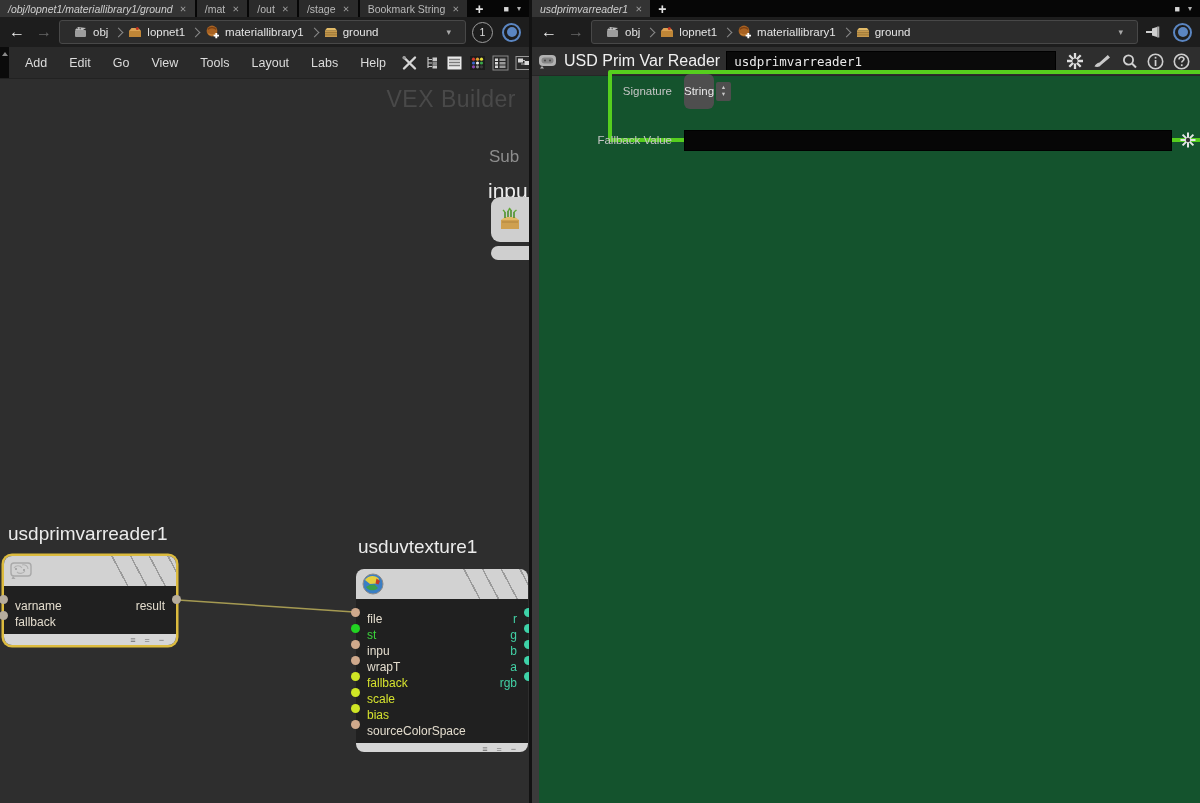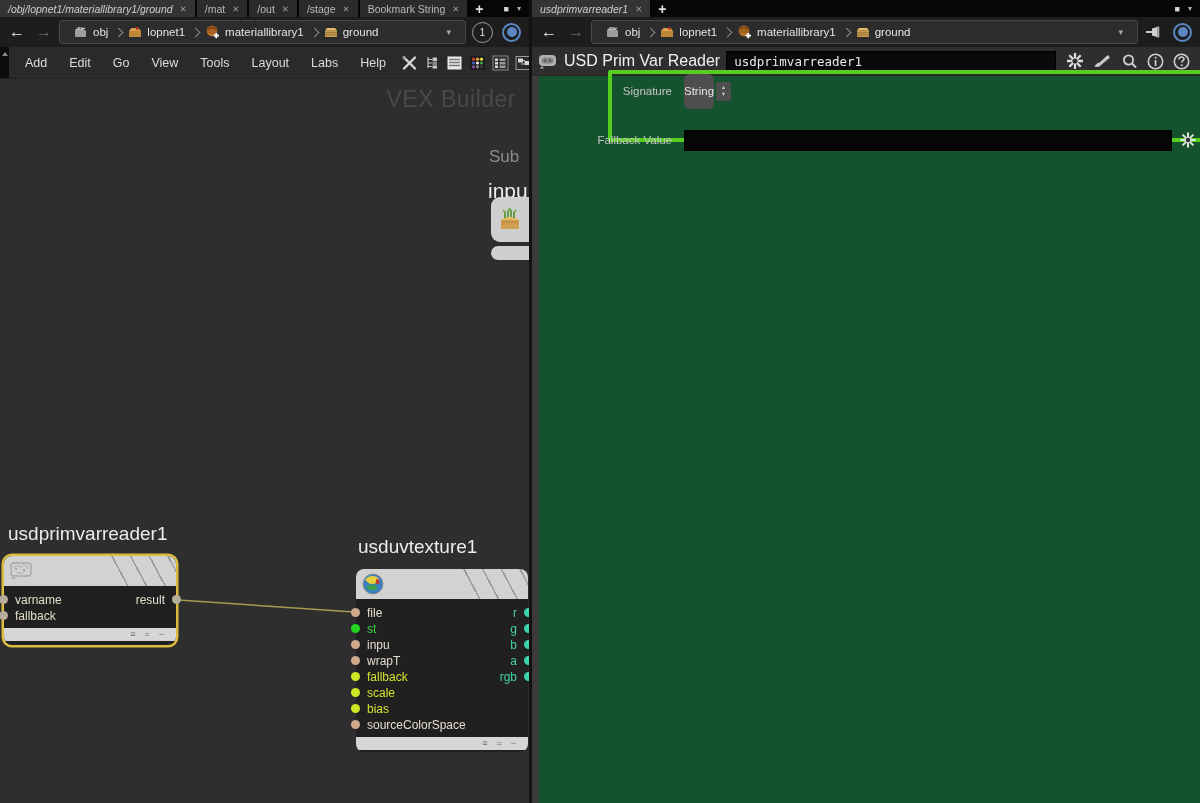--- a/index.html
+++ b/index.html
@@ -45,21 +45,21 @@
   .network{position:absolute;left:0;top:79px;width:529px;height:724px;background:#2e2e2e;overflow:hidden}
   .watermark{position:absolute;right:13px;top:7px;font-size:23px;font-weight:normal;color:#494949;letter-spacing:.5px}
 
   .node-title{position:absolute;font-size:19px;color:#ebebeb;white-space:nowrap}
   .nwrap{position:absolute}
   .nchrome{position:absolute;inset:0;border-radius:8px;overflow:hidden;background:#202020}
   .nchrome.selected{box-shadow:0 0 0 2.5px #dcbb3e}
   .nheader{height:30px;background:#d2d2d2;position:relative;display:flex;align-items:center;padding-left:5px}
   .nstripes{position:absolute;right:0;top:0;bottom:0;width:66px;
             background:repeating-linear-gradient(62deg,transparent 0 15px,#9b9b9b 15px 16.5px)}
-  .nbody{padding:6px 0 4px}
+  .nbody{padding:12px 0 4px}
   .nrow{height:16px;display:flex;align-items:center;justify-content:space-between;font-size:12px;padding:0 11px;white-space:nowrap}
   .nfooter{height:13px;background:#d6d6d6;display:flex;align-items:center;justify-content:flex-end;gap:9px;
            padding-right:12px;color:#6a6a6a;font-size:9px;line-height:1}
   .lab-tan{color:#e3dccd}.lab-green{color:#3bd43b}.lab-yellow{color:#d5e22e}.lab-teal{color:#42d1a5}
   .dot{position:absolute;width:9px;height:9px;border-radius:50%}
   .dot-tan{background:#cfa98c}.dot-gray{background:#b6ad9e}.dot-green{background:#22d322}
   .dot-yellow{background:#cfe625}.dot-teal{background:#3ed2a8}
   .wire-svg{position:absolute;left:0;top:0;pointer-events:none}
 
   .sub-line1{position:absolute;left:489px;top:68px;font-size:17px;color:#8d8d8d}

